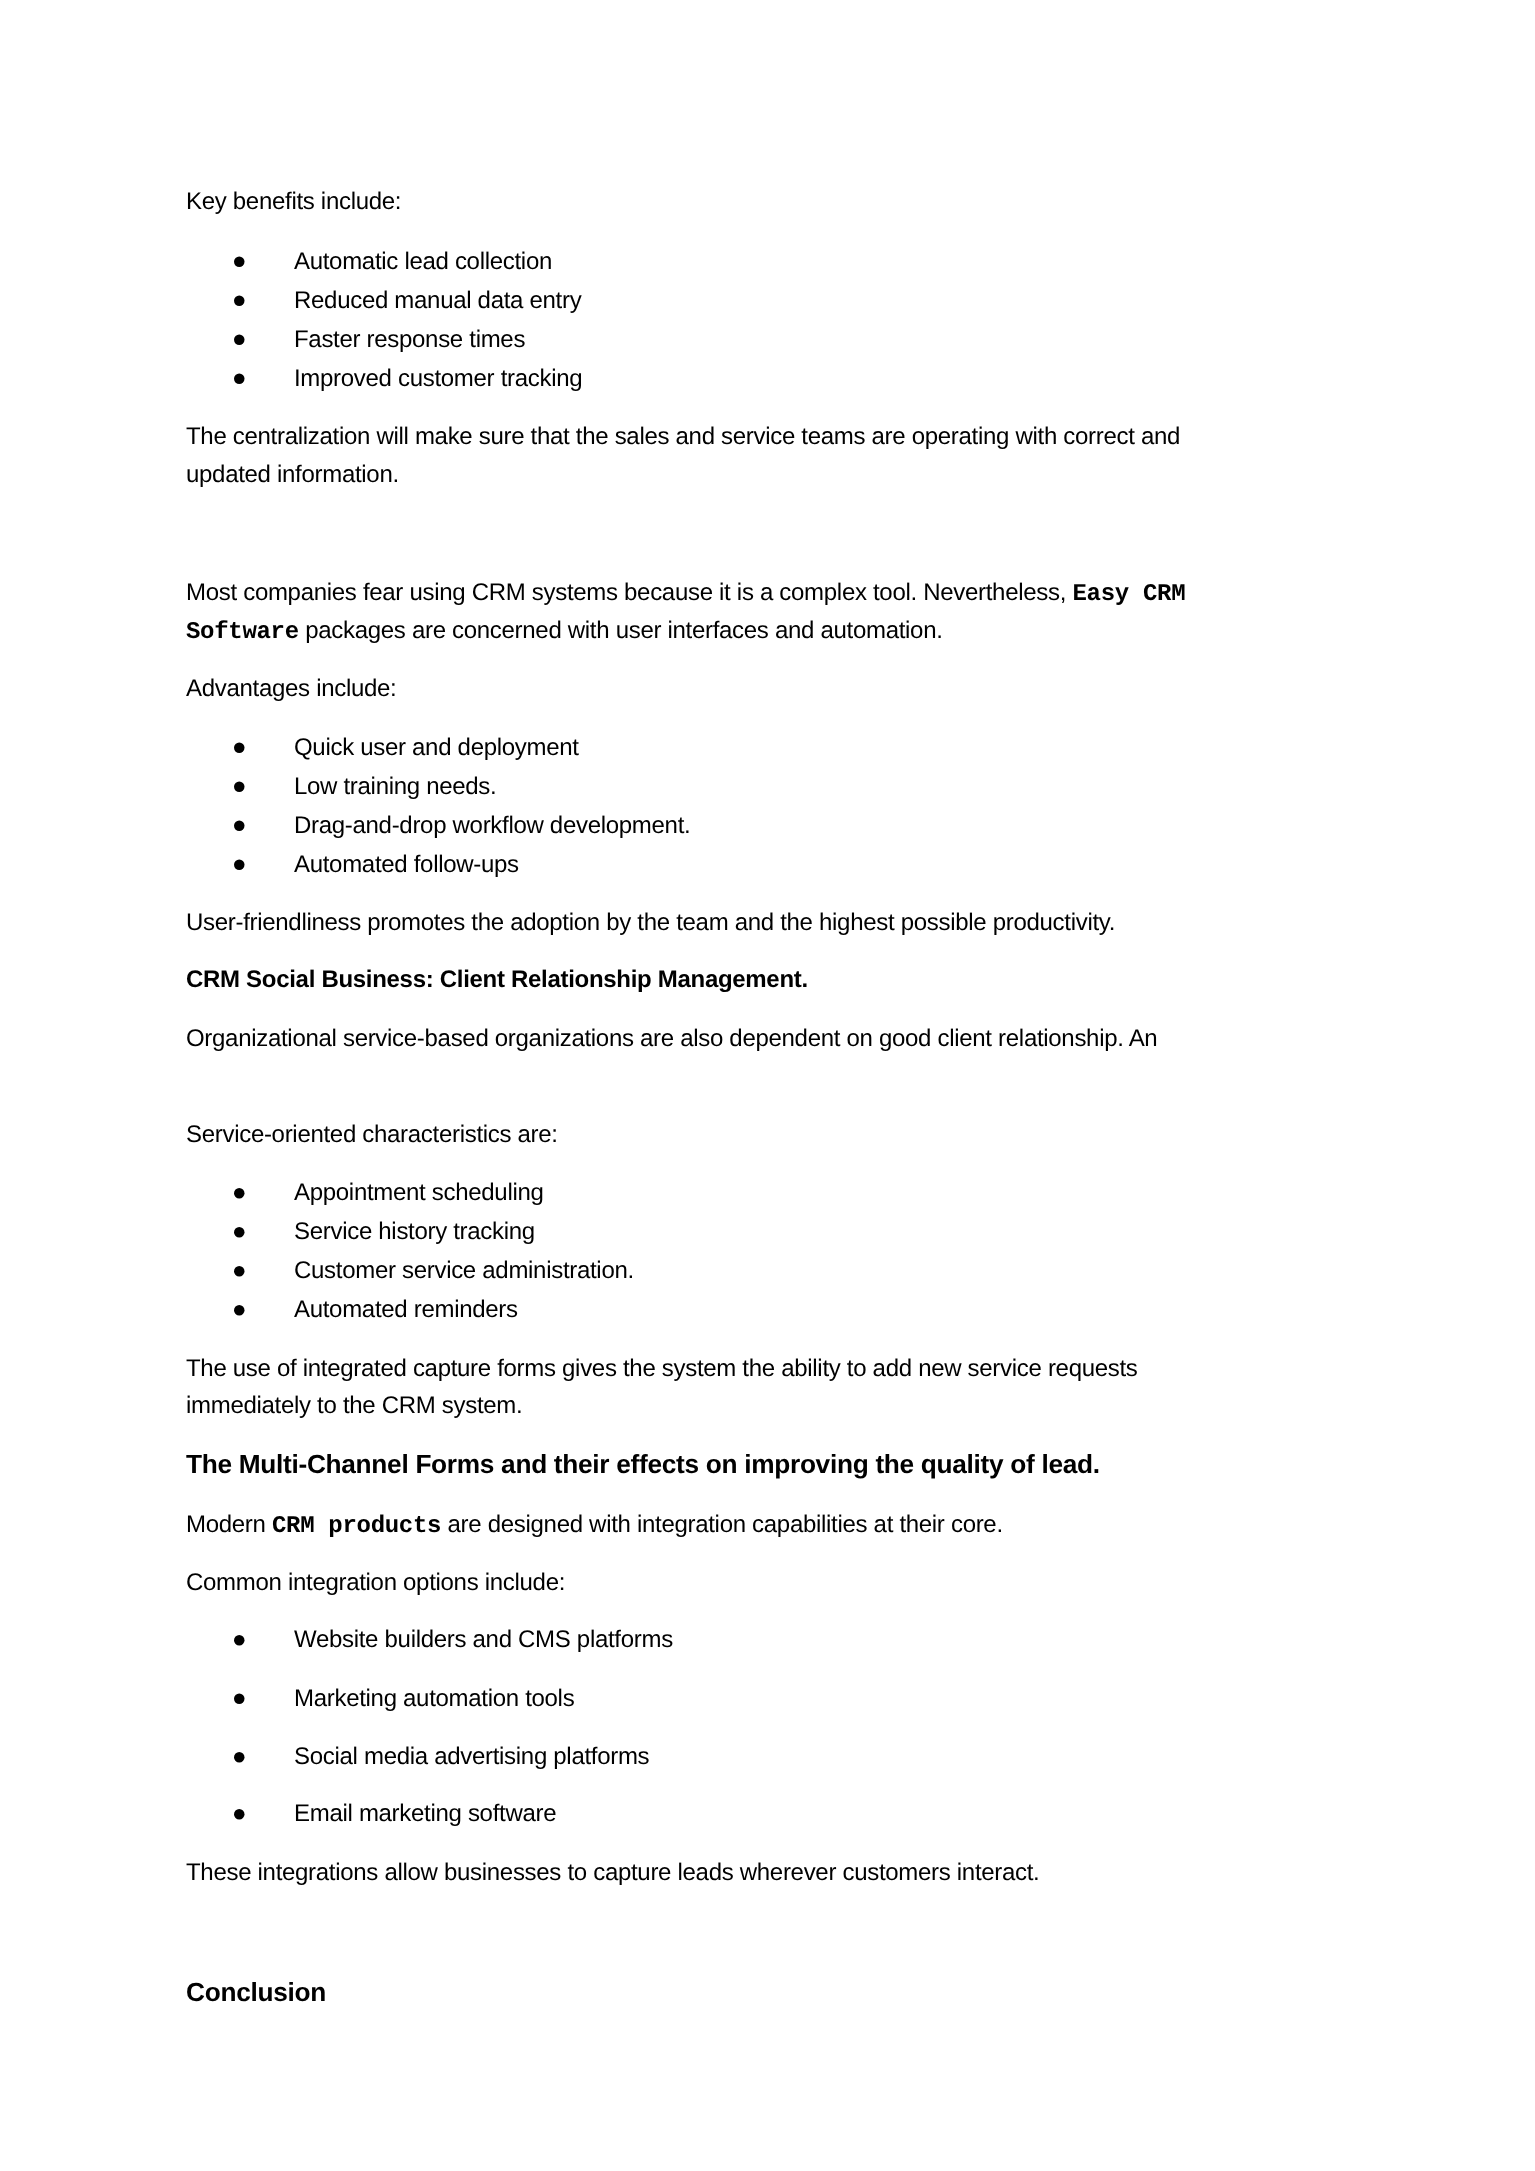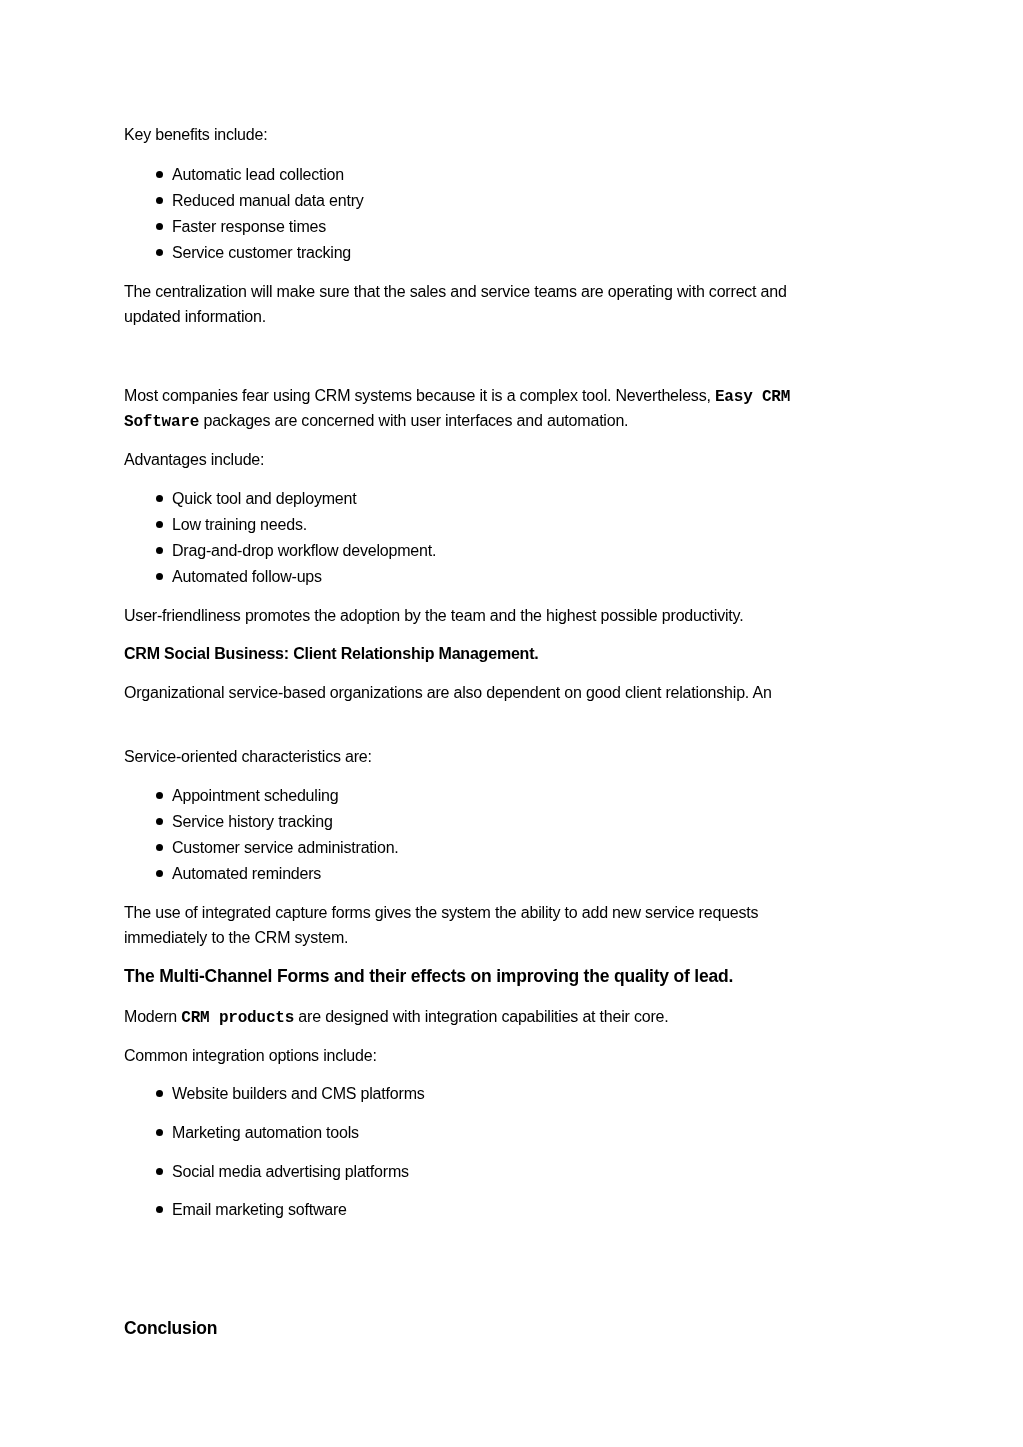--- a/index.html
+++ b/index.html
@@ -4,21 +4,21 @@
 <style>
   html, body { margin: 0; padding: 0; background: #ffffff; }
   body { width: 1023px; height: 1447px; position: relative; overflow: hidden;
          font-family: "Liberation Sans", sans-serif; color: #000; }
   .page { position: absolute; left: 0; top: 0; width: 1023px; height: 1447px; }
   .line { position: absolute; left: 124px; font-size: 16px; line-height: 25px; white-space: nowrap; letter-spacing: -0.2px; }
   .h2 { font-size: 17.5px; font-weight: bold; }
   .h3 { font-size: 16px; font-weight: bold; }
   .li { position: absolute; left: 124px; font-size: 16px; line-height: 25px; white-space: nowrap; letter-spacing: -0.2px; }
   .bullet { position: absolute; left: 32px; top: 9px; width: 7px; height: 7px; border-radius: 50%; background: #000; }
-  .li .txt { position: absolute; left: 48px; text-align: center; }
+  .li .txt { position: absolute; left: 72px; text-align: center; }
   b { font-weight: bold; font-family: Liberation Mono, monospace; }
 </style>
 </head>
 <body>
 
 <div class="page">
 
   <div class="line" style="top:122px">Key benefits include:</div>
 
   <div>
@@ -29,37 +29,37 @@
     <div class="li" style="top:188px">
         <span class="bullet"></span>
         <span class="txt">Reduced manual data entry</span>
       </div>
     <div class="li" style="top:214px">
         <span class="bullet"></span>
         <span class="txt">Faster response times</span>
       </div>
     <div class="li" style="top:240px">
         <span class="bullet"></span>
-        <span class="txt">Service customer tracking</span>
+        <span class="txt">Improved customer tracking</span>
       </div>
   </div>
 
   <div class="line" style="top:279px">The centralization will make sure that the sales and service teams are operating with correct and</div>
   <div class="line" style="top:304px">updated information.</div>
 
 
   <div class="line" style="top:383px"><span>Most companies fear using CRM systems because it is a complex tool. Nevertheless, </span><b>Easy CRM</b></div>
   <div class="line" style="top:408px"><b>Software</b><span> packages are concerned with user interfaces and automation.</span></div>
 
   <div class="line" style="top:447px">Advantages include:</div>
 
   <div>
     <div class="li" style="top:486px">
         <span class="bullet"></span>
-        <span class="txt">Quick tool and deployment</span>
+        <span class="txt">Quick user and deployment</span>
       </div>
     <div class="li" style="top:512px">
         <span class="bullet"></span>
         <span class="txt">Low training needs.</span>
       </div>
     <div class="li" style="top:538px">
         <span class="bullet"></span>
         <span class="txt">Drag-and-drop workflow development.</span>
       </div>
     <div class="li" style="top:564px">
@@ -116,16 +116,17 @@
     <div class="li" style="top:1159px">
         <span class="bullet"></span>
         <span class="txt">Social media advertising platforms</span>
       </div>
     <div class="li" style="top:1197px">
         <span class="bullet"></span>
         <span class="txt">Email marketing software</span>
       </div>
   </div>
 
+  <div class="line" style="top:1236px">These integrations allow businesses to capture leads wherever customers interact.</div>
 
   <div class="line h2" style="top:1316px">Conclusion</div>
 
 </div>
 
 </body></html>

